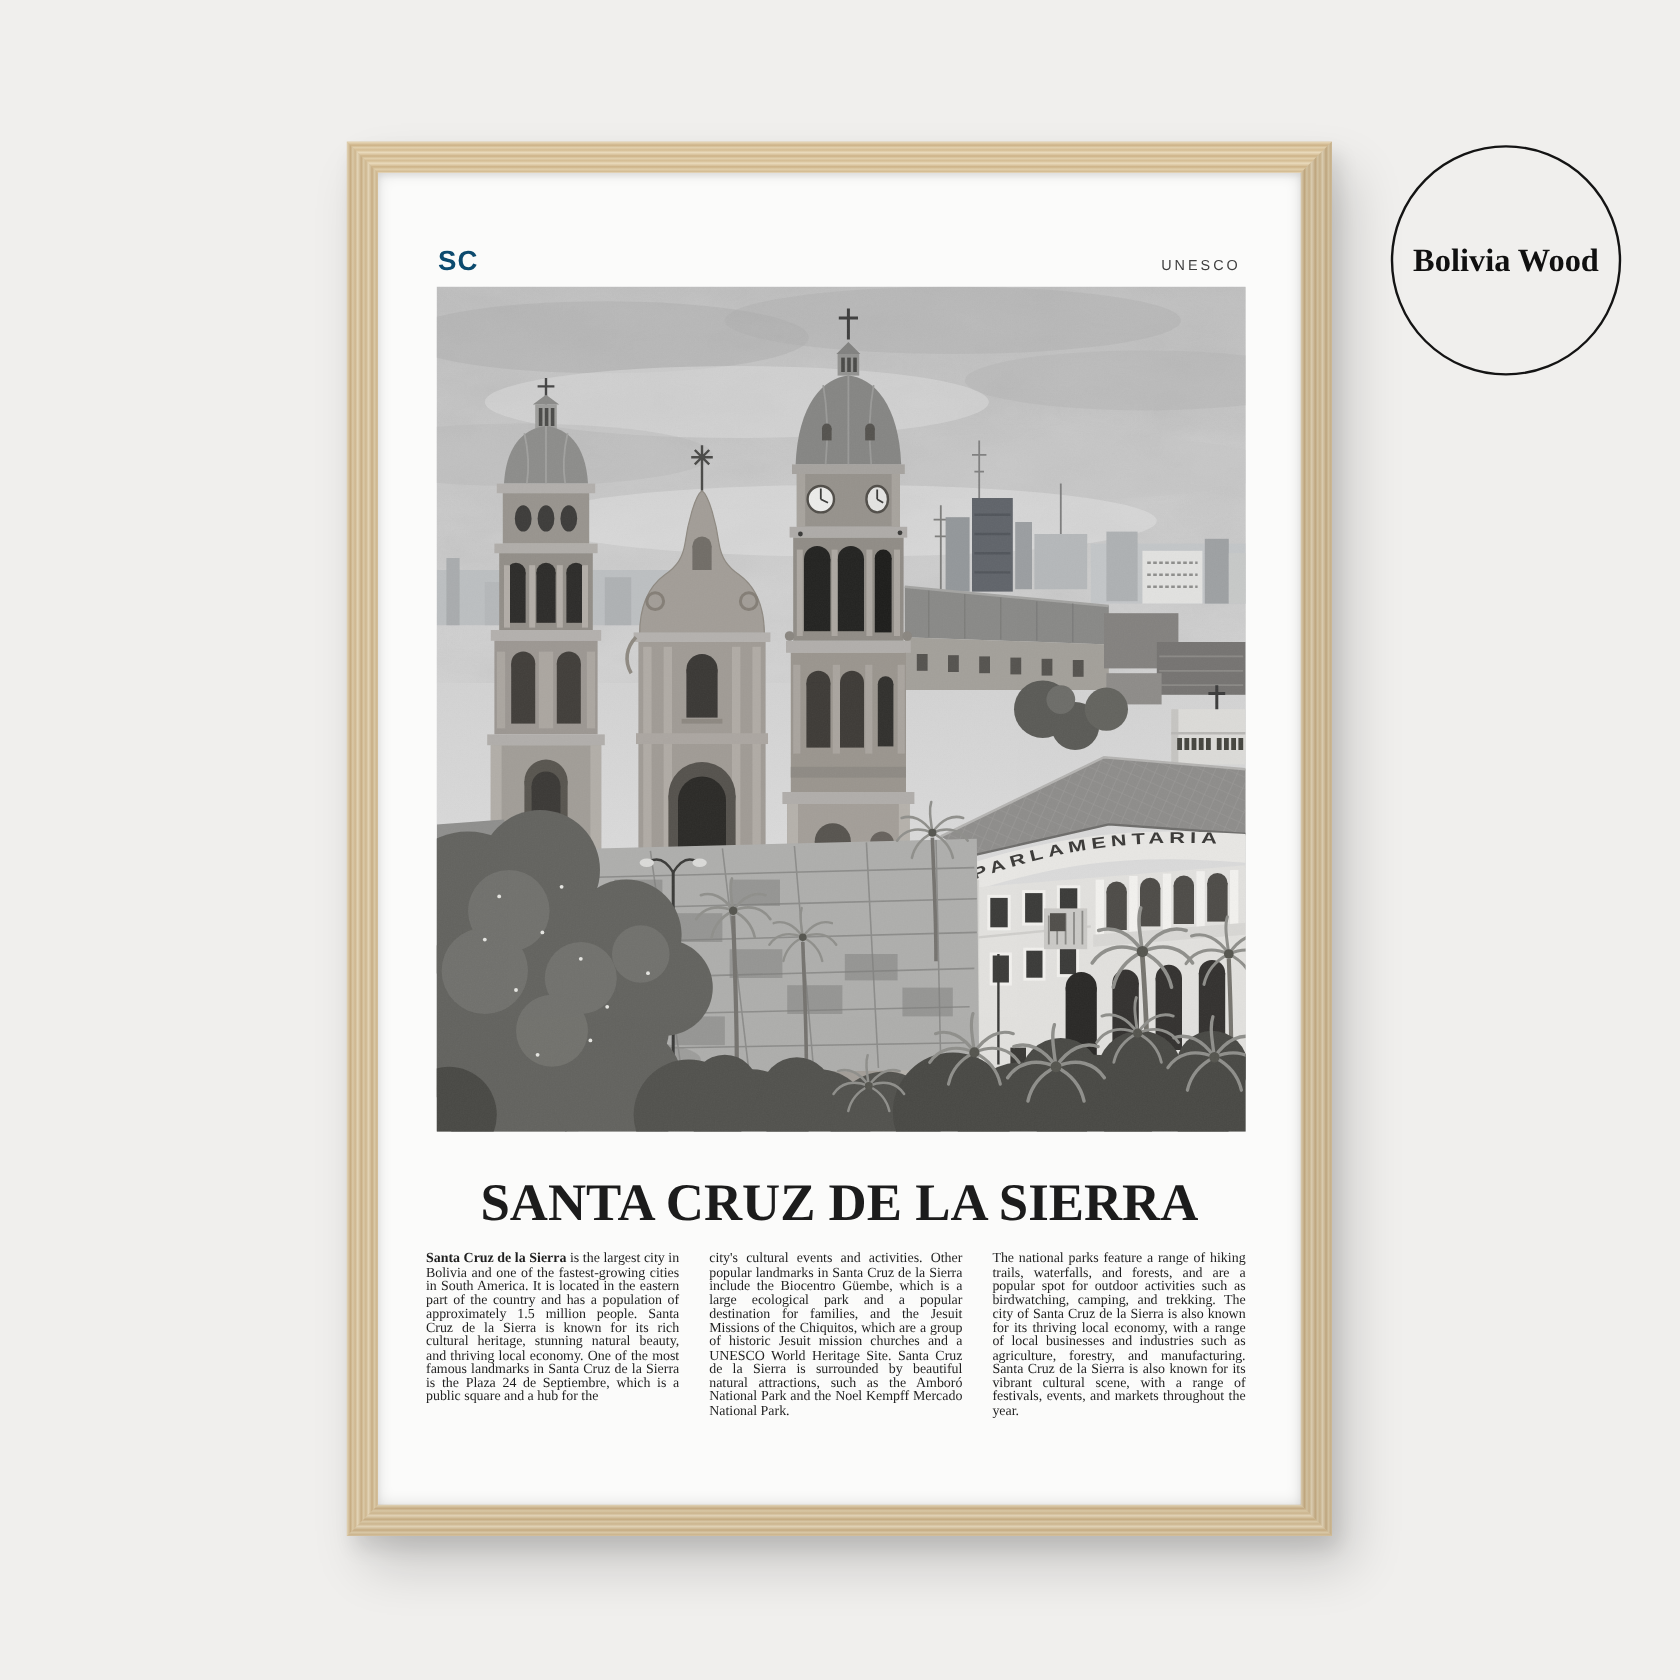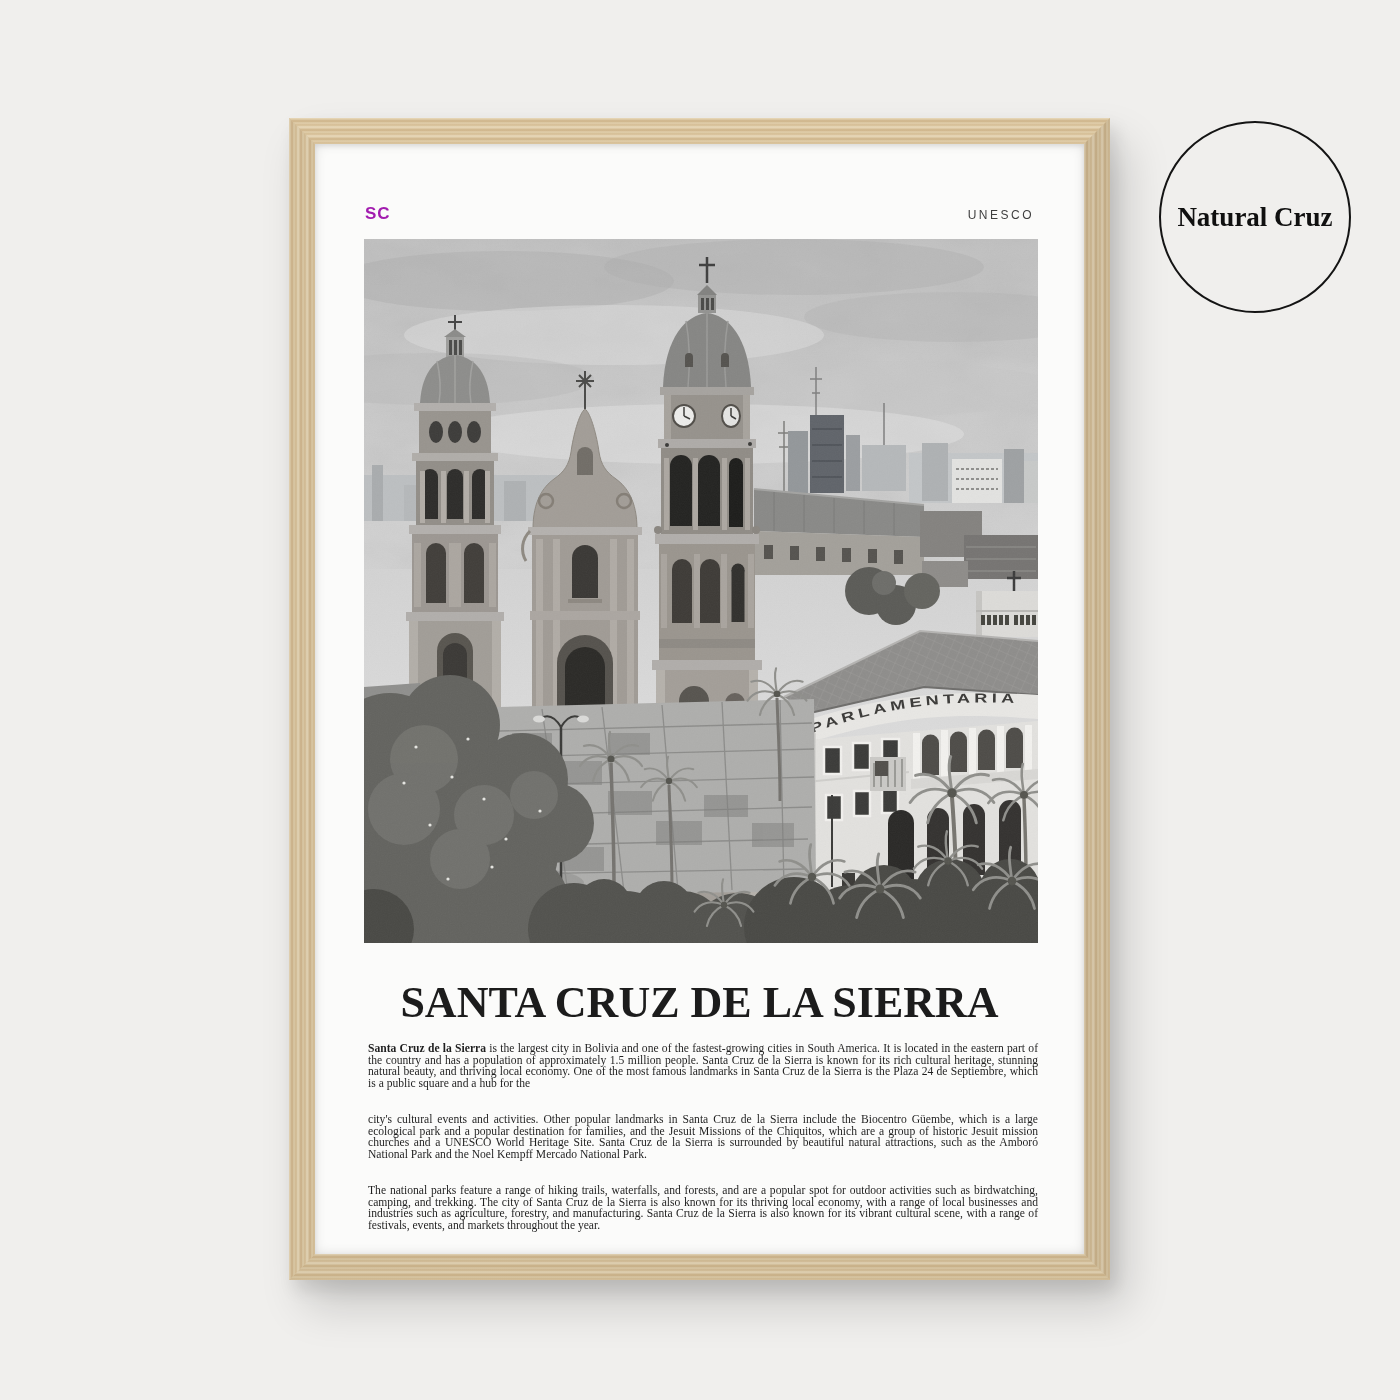--- a/index.html
+++ b/index.html
@@ -16,27 +16,27 @@
          background:repeating-linear-gradient(90deg,#e9dabc 0px,#d8c29c 2px,#ccb186 3px,#e1cfac 5px,#d4bc93 7px,#e9dabc 9px);}
   .bar.top{top:0;clip-path:polygon(0 0,100% 0,calc(100% - 26px) 100%,26px 100%);}
   .bar.bottom{bottom:0;clip-path:polygon(26px 0,calc(100% - 26px) 0,100% 100%,0 100%);filter:brightness(.96);}
   .bar.left{left:0;clip-path:polygon(0 0,100% 26px,100% calc(100% - 26px),0 100%);filter:brightness(.97);}
   .bar.right{right:0;clip-path:polygon(0 26px,100% 0,100% 100%,0 calc(100% - 26px));filter:brightness(.93);}
 
   
   .poster{position:absolute;inset:26px;background:#fbfbfa;
           box-shadow:inset 0 0 12px rgba(0,0,0,.12),inset 0 2px 5px rgba(0,0,0,.08);}
   .poster-header{position:absolute;left:50px;right:50px;top:60px;display:flex;justify-content:space-between;align-items:baseline;}
-  .city-code{font-weight:bold;font-size:17px;letter-spacing:1px;color:#a21caf;}
+  .city-code{font-weight:bold;font-size:23px;letter-spacing:1px;color:#0c4a6e;}
   .country{font-size:12px;letter-spacing:2.5px;color:#3f3f3f;}
   .photo{position:absolute;left:49px;top:95px;width:674px;height:704px;background:#cfcfcf;}
   .photo svg{display:block;width:674px;height:704px;}
   .poster-title{position:absolute;left:0;right:0;top:833px;text-align:center;
           font-family:"Liberation Serif",serif;font-weight:bold;font-size:44px;letter-spacing:0px;color:#1c1c1c;white-space:nowrap;}
-  .columns{position:absolute;left:53px;right:46px;top:899px;display:flex;gap:25px;flex-direction:column;}
+  .columns{position:absolute;left:40px;right:46px;top:899px;display:flex;gap:25px;}
   .colm{flex:1;font-family:"Liberation Serif",serif;font-size:11.6px;line-height:11.5px;text-align:justify;color:#1f1f1f;}
   .colm b{font-weight:bold;}
 
   
   .badge{position:absolute;left:1159px;top:121px;width:188px;height:188px;border:2px solid #141414;border-radius:50%;
          display:flex;align-items:center;justify-content:center;}
   .badge-label{font-family:"Liberation Serif",serif;font-weight:bold;font-size:27px;color:#101010;white-space:nowrap;}
 </style>
 </head>
 <body>
@@ -508,16 +508,16 @@
 
       <div class="columns">
         <div class="colm"><b>Santa Cruz de la Sierra</b><span> is the largest city in Bolivia and one of the fastest-growing cities in South America. It is located in the eastern part of the country and has a population of approximately 1.5 million people. Santa Cruz de la Sierra is known for its rich cultural heritage, stunning natural beauty, and thriving local economy. One of the most famous landmarks in Santa Cruz de la Sierra is the Plaza 24 de Septiembre, which is a public square and a hub for the</span></div>
         <div class="colm">city's cultural events and activities. Other popular landmarks in Santa Cruz de la Sierra include the Biocentro Güembe, which is a large ecological park and a popular destination for families, and the Jesuit Missions of the Chiquitos, which are a group of historic Jesuit mission churches and a UNESCO World Heritage Site. Santa Cruz de la Sierra is surrounded by beautiful natural attractions, such as the Amboró National Park and the Noel Kempff Mercado National Park.</div>
         <div class="colm">The national parks feature a range of hiking trails, waterfalls, and forests, and are a popular spot for outdoor activities such as birdwatching, camping, and trekking. The city of Santa Cruz de la Sierra is also known for its thriving local economy, with a range of local businesses and industries such as agriculture, forestry, and manufacturing. Santa Cruz de la Sierra is also known for its vibrant cultural scene, with a range of festivals, events, and markets throughout the year.</div>
       </div>
     </div>
   </div>
 
   <div class="badge">
-    <span class="badge-label">Natural Cruz</span>
+    <span class="badge-label">Bolivia Wood</span>
   </div>
 
 </div>
 
 </body></html>

